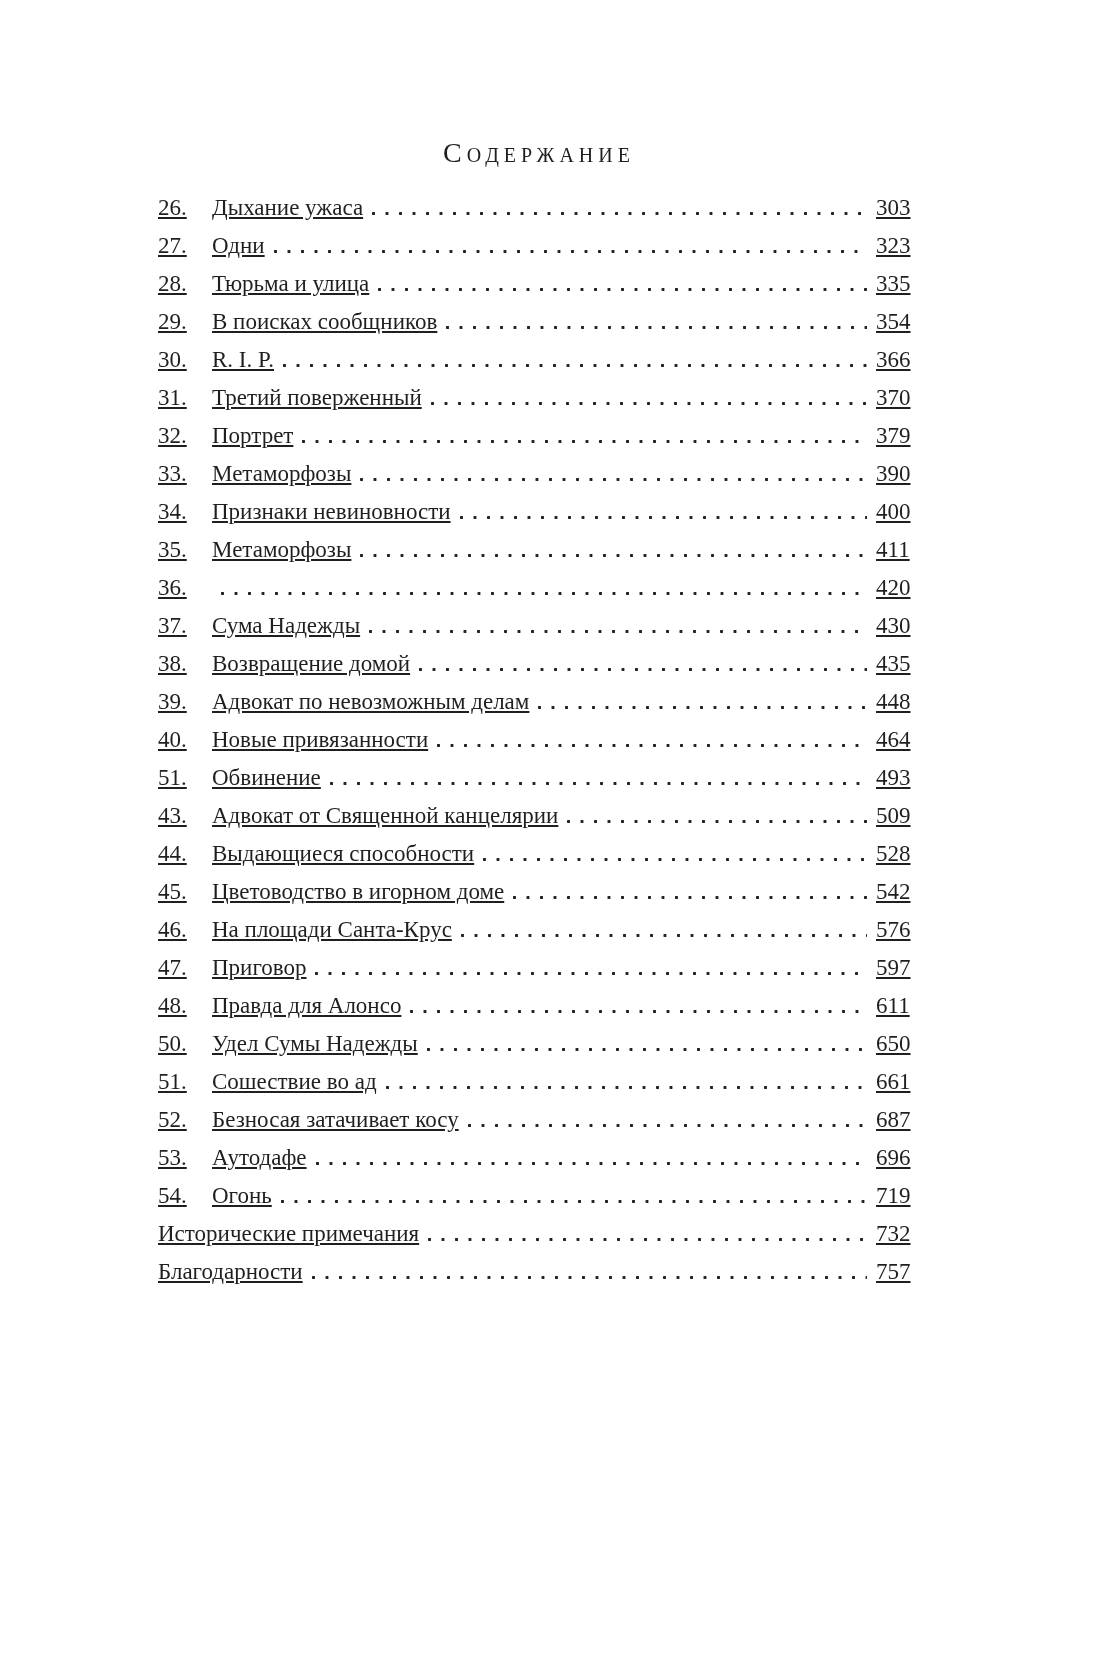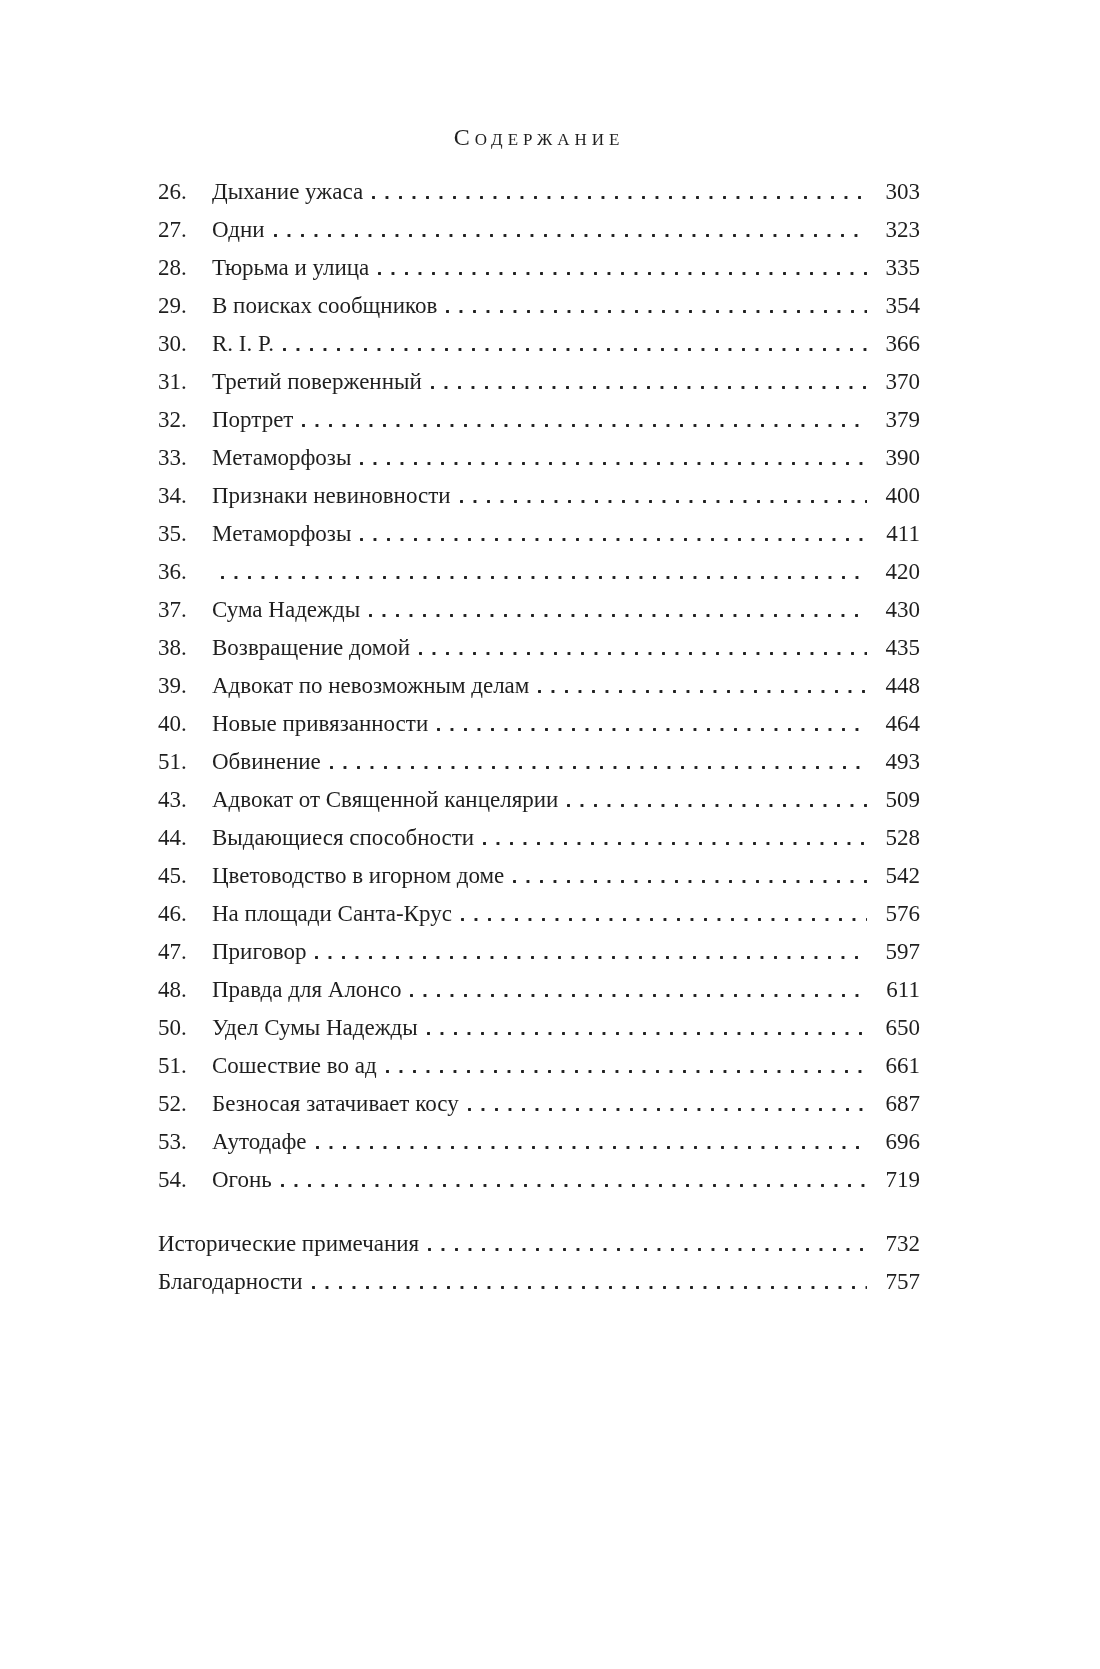--- a/index.html
+++ b/index.html
@@ -15,31 +15,32 @@
     width:1100px;
     height:1669px;
     background:var(--paper);
     box-sizing:border-box;
     padding:122px 180px 0 158px;
     font-family:"Liberation Serif","DejaVu Serif",serif;
     color:var(--ink);
     overflow:hidden;
   }
   .heading{
-    margin:0;
-    font-size:24px;
+    margin:16px;
+    font-size:28px;
     font-weight:normal;
     font-variant:small-caps;
     letter-spacing:5px;
     text-align:center;
     line-height:30px;
     height:30px;
   }
   .toc{
     margin-top:21px;
+    text-decoration:underline;
   }
   .toc-row{
     display:flex;
     align-items:baseline;
     height:38px;
     font-size:23px;
     line-height:38px;
     white-space:nowrap;
   }
   .toc-row .num{
@@ -54,24 +55,23 @@
     height:3px;
     margin:0 9px;
     background-image:radial-gradient(circle at 1.5px 1.5px, var(--ink) 1.35px, transparent 1.8px);
     background-size:13.5px 3px;
     background-repeat:repeat-x;
     background-position:left bottom;
   }
   .toc-row .pagenum{
     flex:0 0 auto;
     min-width:44px;
-    text-align:right;
+    text-align:left;
   }
   .toc-row.backmatter-first{
-    margin-top:26px;
   }
 </style>
 </head>
 <body>
 
 <div class="page">
   <h1 class="heading">Содержание</h1>
   <div class="toc">
       <div class="toc-row">
     <span class="num">26.</span>

